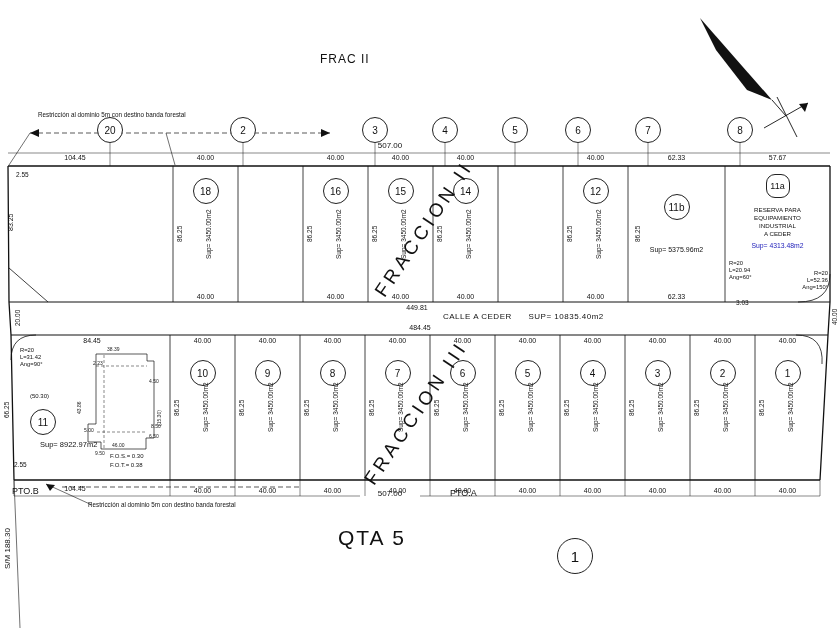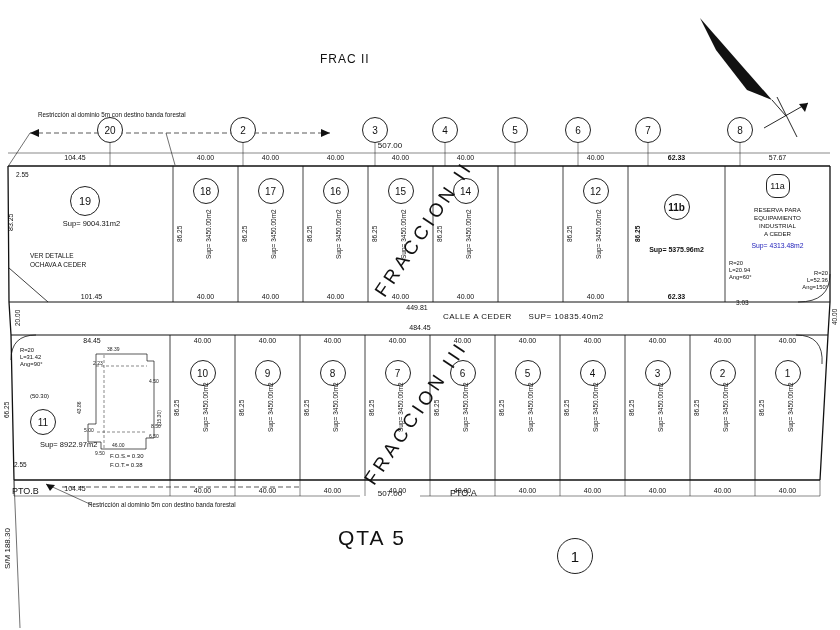--- a/index.html
+++ b/index.html
@@ -143,48 +143,30 @@
     </div>
   <div class="circ smark" style="left:727px;">
       <span>8</span>
     </div>
 
   <div class="lbl ctr" style="left:360px; top:141px; width:60px; font-size:8px;">507.00</div>
   <div class="lbl dim ctr" style="left:40px; top:154px; width:70px;">104.45</div>
   <div class="lbl" style="left:16px; top:171px; font-size:6.5px;">2.55</div>
   <div class="vlbl" style="left:5px; top:192px; width:10px; height:60px; font-size:7px;">83.25</div>
 
-  <div class="lot ulot" style="left:10px; width:163px;">
-    <div class="circ" style="width:30px; height:30px; left:60px; top:20px; transform:none; font-size:11px;">
-        <span>19</span>
-      </div>
-    <div class="lbl ctr" style="left:0; right:0; top:54px; font-size:7.5px;">Sup= 9004.31m2</div>
-    <div class="lbl" style="left:20px; top:86px; font-size:6.5px;">VER DETALLE</div>
-    <div class="lbl" style="left:20px; top:95px; font-size:6.5px;">OCHAVA A CEDER</div>
-    <div class="dbotin">101.45</div>
-  </div>
 
   <div class="lot ulot" style="left:173px;">
     <div class="dtop">40.00</div>
     <div class="circ">
         <span>18</span>
       </div>
     <div class="vdepth">86.25</div>
     <div class="vsup">Sup= 3450.00m2</div>
     <div class="dbotin">40.00</div>
   </div>
-  <div class="lot ulot" style="left:238px;">
-    <div class="dtop">40.00</div>
-    <div class="circ">
-        <span>17</span>
-      </div>
-    <div class="vdepth">86.25</div>
-    <div class="vsup">Sup= 3450.00m2</div>
-    <div class="dbotin">40.00</div>
-  </div>
   <div class="lot ulot" style="left:303px;">
     <div class="dtop">40.00</div>
     <div class="circ">
         <span>16</span>
       </div>
     <div class="vdepth">86.25</div>
     <div class="vsup">Sup= 3450.00m2</div>
     <div class="dbotin">40.00</div>
   </div>
   <div class="lot ulot" style="left:368px;">
@@ -208,21 +190,21 @@
   <div class="lot ulot" style="left:563px;">
     <div class="dtop">40.00</div>
     <div class="circ">
         <span>12</span>
       </div>
     <div class="vdepth">86.25</div>
     <div class="vsup">Sup= 3450.00m2</div>
     <div class="dbotin">40.00</div>
   </div>
 
-  <div class="lot ulot" style="left:628px; width:97px;font-weight:bold;">
+  <div class="lot ulot" style="left:628px; width:97px;">
     <div class="dtop">62.33</div>
     <div class="circ" style="top:28px;">
         <span>11b</span>
       </div>
     <div class="vdepth" style="left:4px;">86.25</div>
     <div class="lbl ctr" style="left:0; right:0; top:80px; font-size:7px;">Sup= 5375.96m2</div>
     <div class="dbotin">62.33</div>
   </div>
 
   <div class="lot ulot" style="left:725px; width:105px;">

